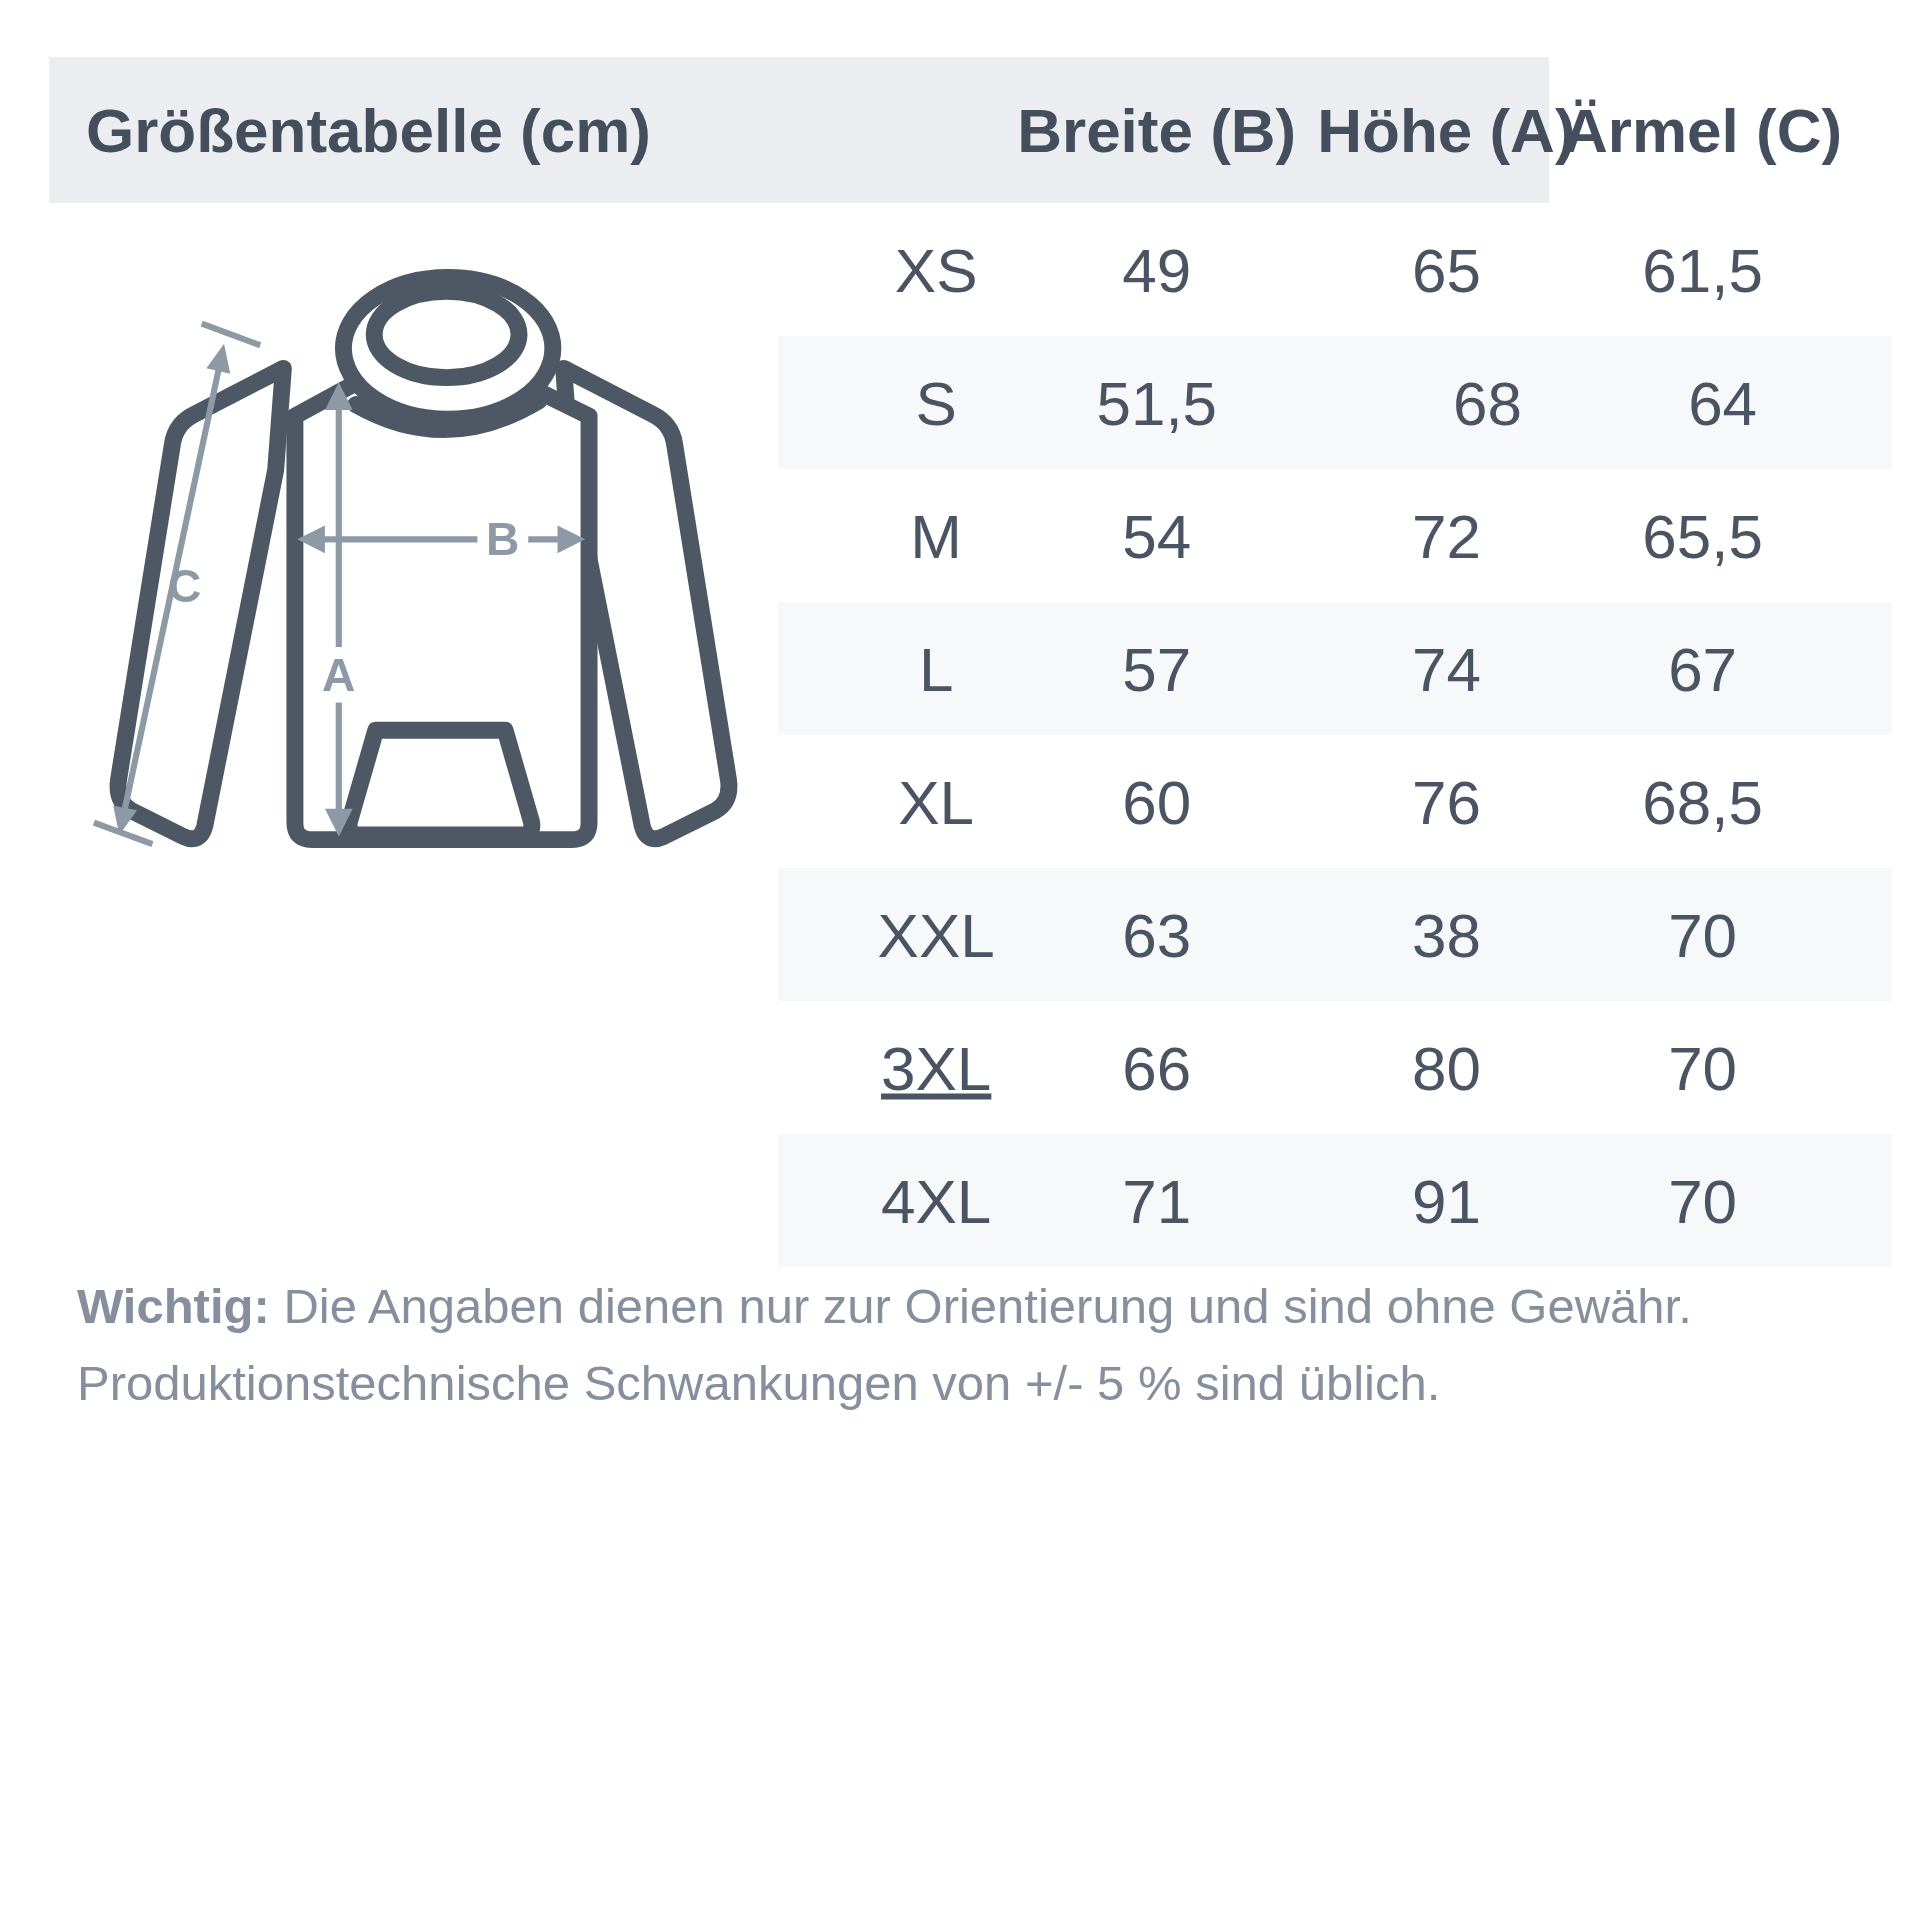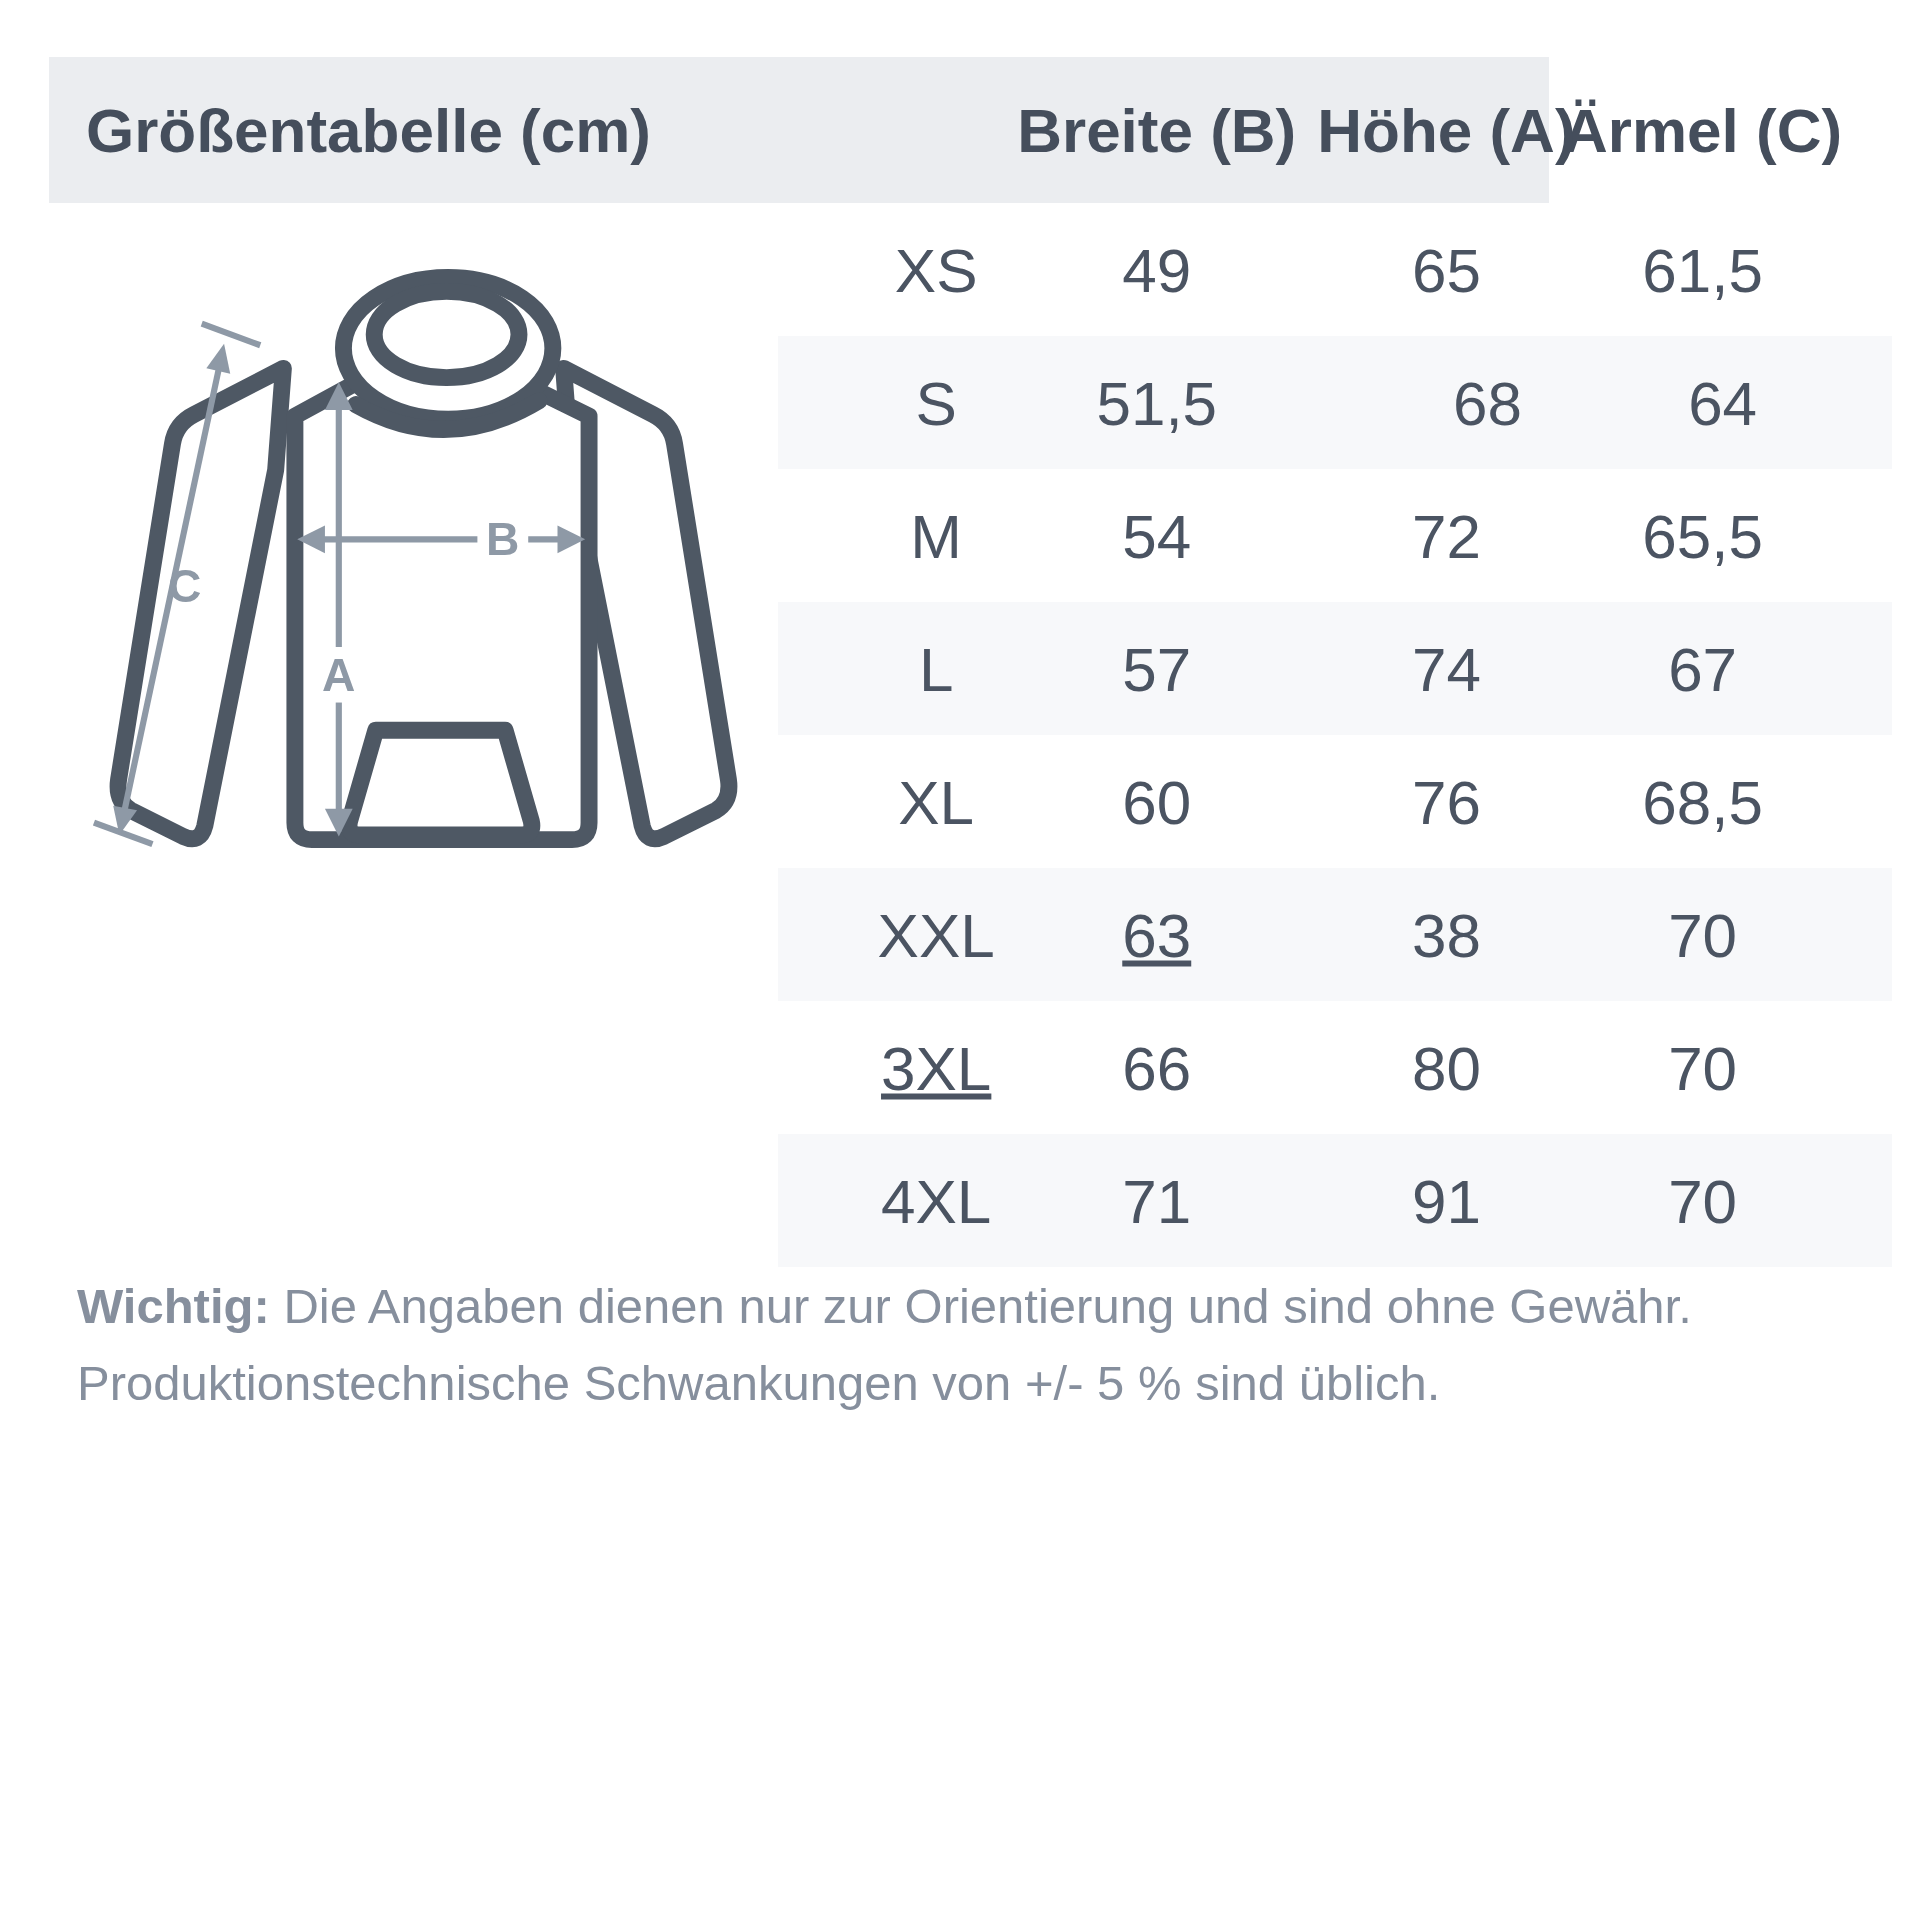--- a/index.html
+++ b/index.html
@@ -127,21 +127,21 @@
       <span class="cell" style="left: 83%;">67</span>
     </div>
     <div class="trow">
       <span class="cell" style="left: 14.2%;">XL</span>
       <span class="cell" style="left: 34%;">60</span>
       <span class="cell" style="left: 60%;">76</span>
       <span class="cell" style="left: 83%;">68,5</span>
     </div>
     <div class="trow striped">
       <span class="cell" style="left: 14.2%;">XXL</span>
-      <span class="cell" style="left: 34%; text-decoration: underline;">63</span>
+      <span class="cell" style="left: 34%;">63</span>
       <span class="cell" style="left: 60%;">38</span>
       <span class="cell" style="left: 83%;">70</span>
     </div>
     <div class="trow">
       <span class="cell" style="left: 14.2%; text-decoration: underline;">3XL</span>
       <span class="cell" style="left: 34%;">66</span>
       <span class="cell" style="left: 60%;">80</span>
       <span class="cell" style="left: 83%;">70</span>
     </div>
     <div class="trow striped">

